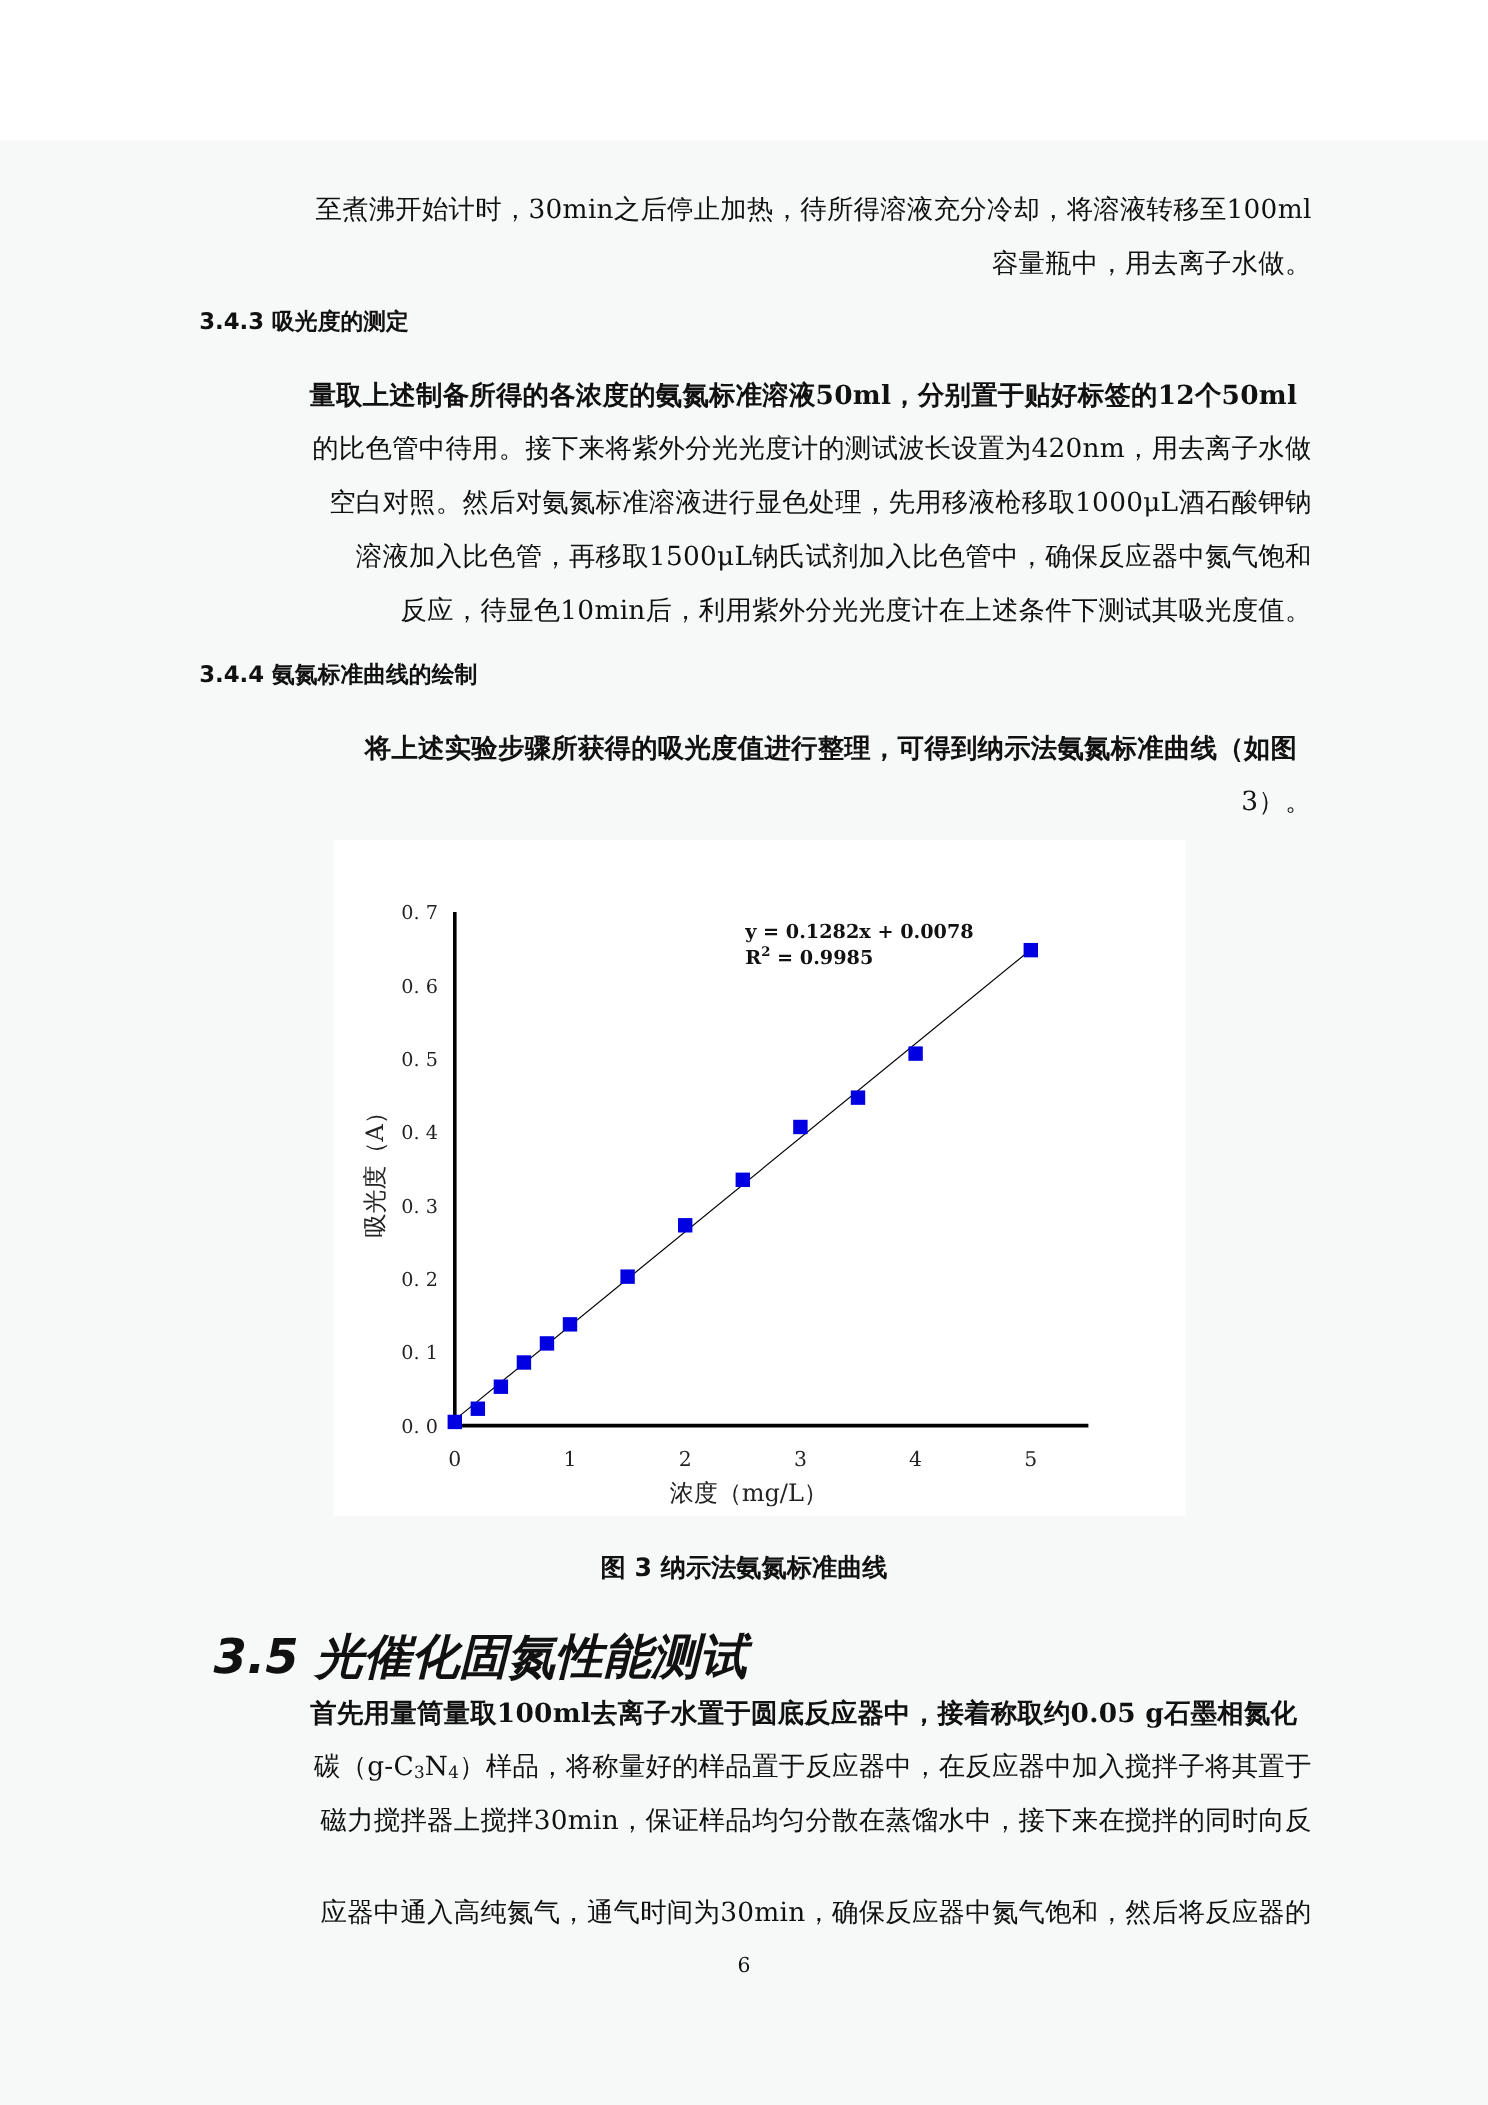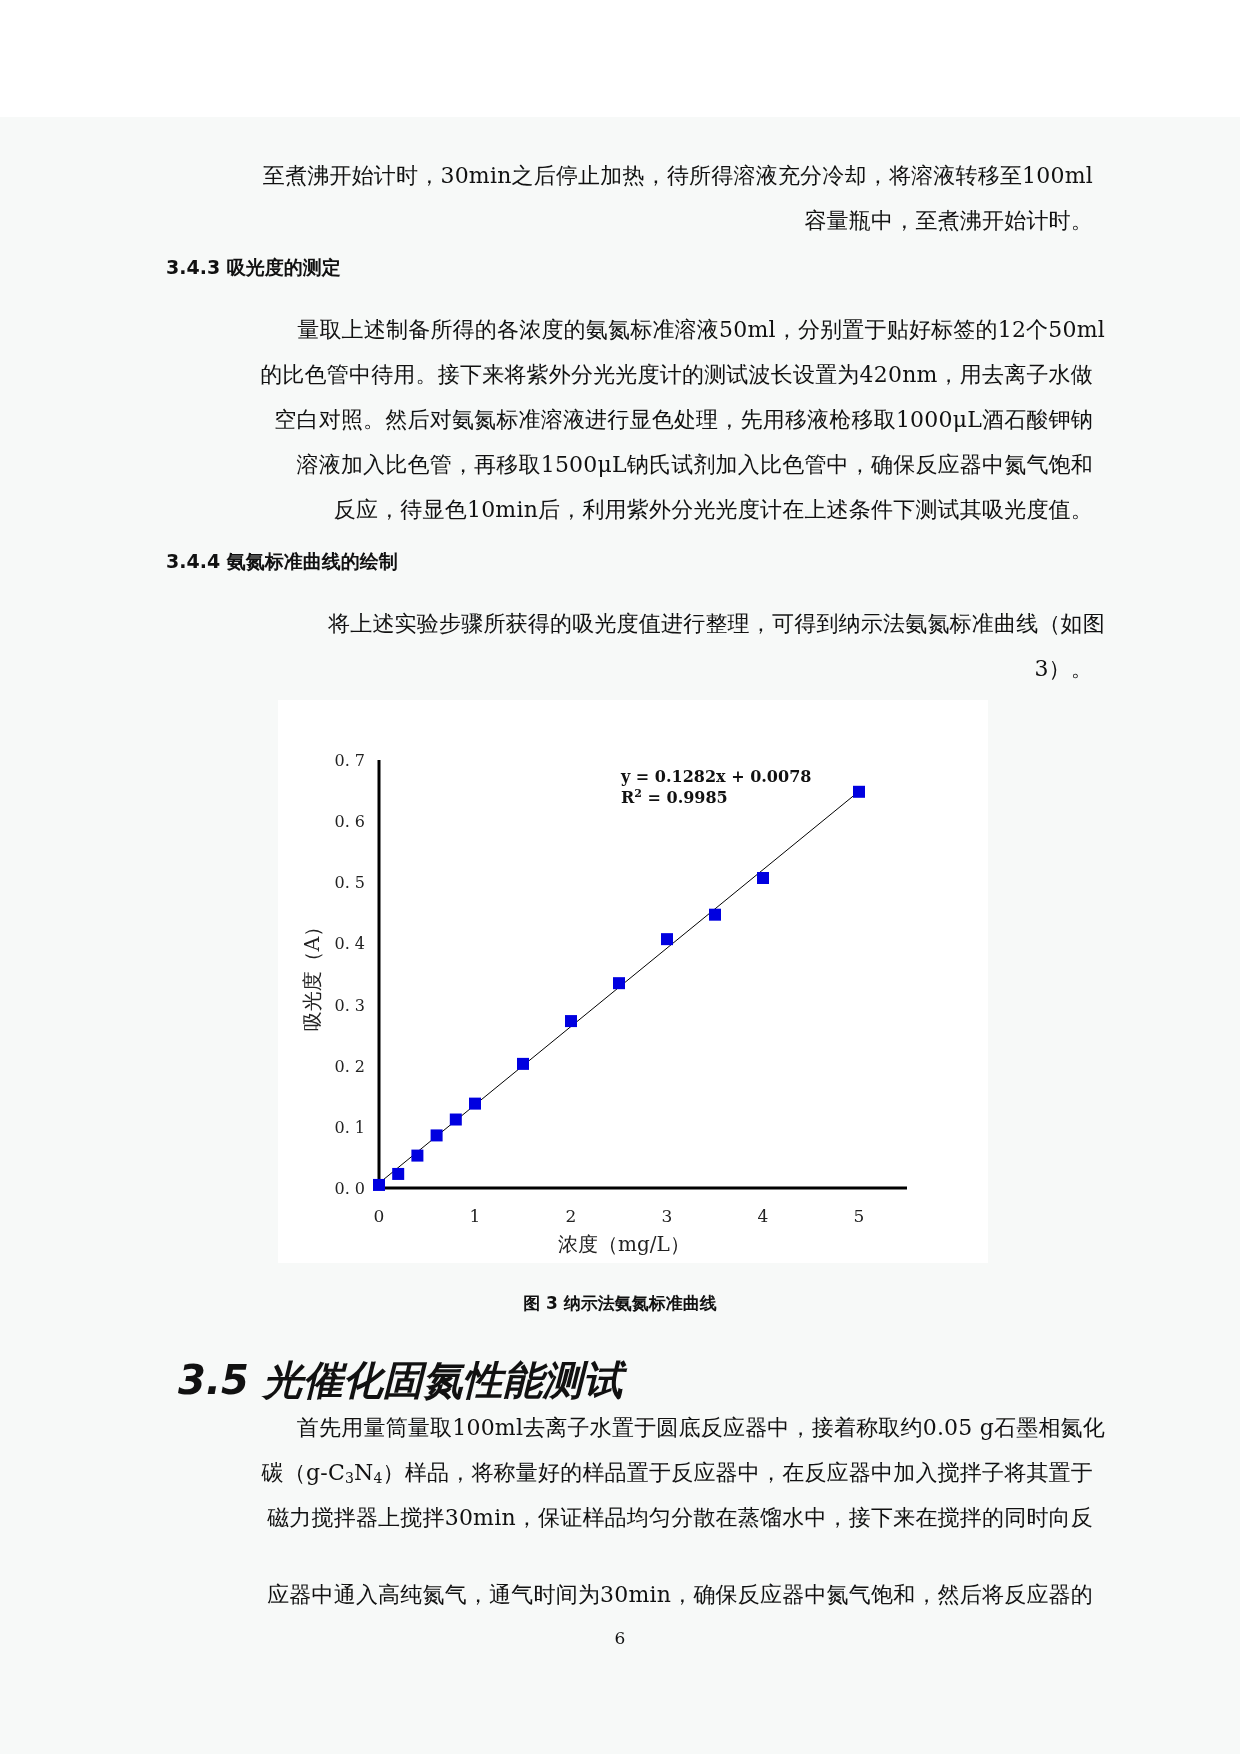--- a/index.html
+++ b/index.html
@@ -7,39 +7,39 @@
     width: 1240px; height: 1754px; position: relative; overflow: hidden;
     background: #f7f9f8;
     font-family: "DejaVu Serif", "Liberation Serif", serif;
     color: #111;
   }
   .top-band { position: absolute; left: 0; top: 0; width: 1240px; height: 117px; background: #ffffff; }
   .line {
     position: absolute; left: 178px; width: 915px;
     font-size: 22px; line-height: 30px; white-space: nowrap; letter-spacing: 0.2px; text-align: right;
   }
-  .indent { left: 240px; width: 865px; }
+  .indent { left: 216px; width: 865px; font-weight: bold; }
   .h3 { position: absolute; left: 166px; font-size: 19px; font-weight: bold; font-family: "DejaVu Sans", "Liberation Sans", sans-serif; white-space: nowrap; }
   .h2 { position: absolute; left: 178px; font-size: 40px; font-weight: bold; font-family: "DejaVu Sans", "Liberation Sans", sans-serif; white-space: nowrap; font-style: italic; }
   .figure-box { position: absolute; left: 278px; top: 700px; width: 710px; height: 563px; background: #ffffff; }
   .figure-box svg { position: absolute; left: 0; top: 0; }
   .caption {
     position: absolute; left: 0; width: 1240px; top: 1292px; text-align: center;
-    font-family: "DejaVu Sans", "Liberation Sans", sans-serif; font-weight: bold; font-size: 17px;
+    font-family: "DejaVu Sans", "Liberation Sans", sans-serif; font-weight: bold; font-size: 21px;
   }
   .page-num { position: absolute; left: 0; width: 1240px; top: 1628px; text-align: center; font-size: 17px; }
   sub { font-size: 14px; vertical-align: -3px; line-height: 0; }
 </style>
 </head>
 <body>
 
 <div class="top-band"></div>
 
 <div class="line" style="top:161px">至煮沸开始计时，30min之后停止加热，待所得溶液充分冷却，将溶液转移至100ml</div>
-<div class="line" style="top:206px">容量瓶中，至煮沸开始计时。</div>
+<div class="line" style="top:206px">容量瓶中，用去离子水做。</div>
 
 <div class="h3" style="top:255px">3.4.3 吸光度的测定</div>
 <div class="line indent" style="top:315px">量取上述制备所得的各浓度的氨氮标准溶液50ml，分别置于贴好标签的12个50ml</div>
 <div class="line" style="top:360px">的比色管中待用。接下来将紫外分光光度计的测试波长设置为420nm，用去离子水做</div>
 <div class="line" style="top:405px">空白对照。然后对氨氮标准溶液进行显色处理，先用移液枪移取1000μL酒石酸钾钠</div>
 <div class="line" style="top:450px">溶液加入比色管，再移取1500μL钠氏试剂加入比色管中，确保反应器中氮气饱和</div>
 <div class="line" style="top:495px">反应，待显色10min后，利用紫外分光光度计在上述条件下测试其吸光度值。</div>
 
 <div class="h3" style="top:549px">3.4.4 氨氮标准曲线的绘制</div>
 <div class="line indent" style="top:609px">将上述实验步骤所获得的吸光度值进行整理，可得到纳示法氨氮标准曲线（如图</div>

